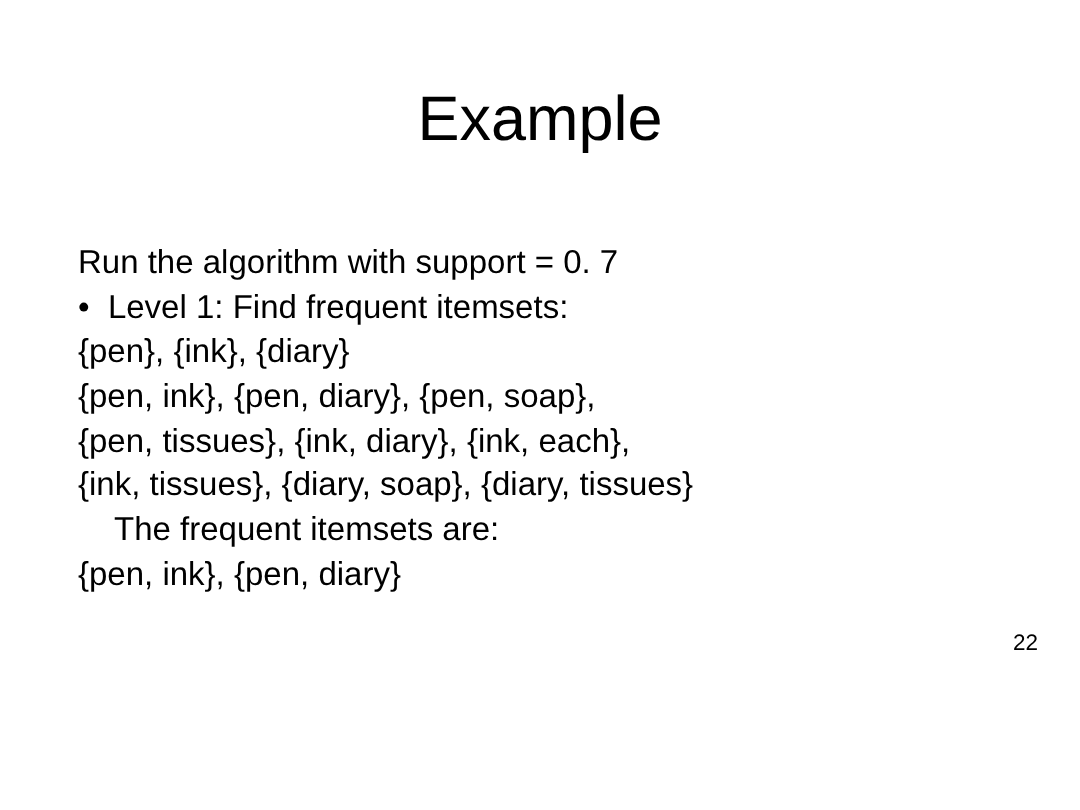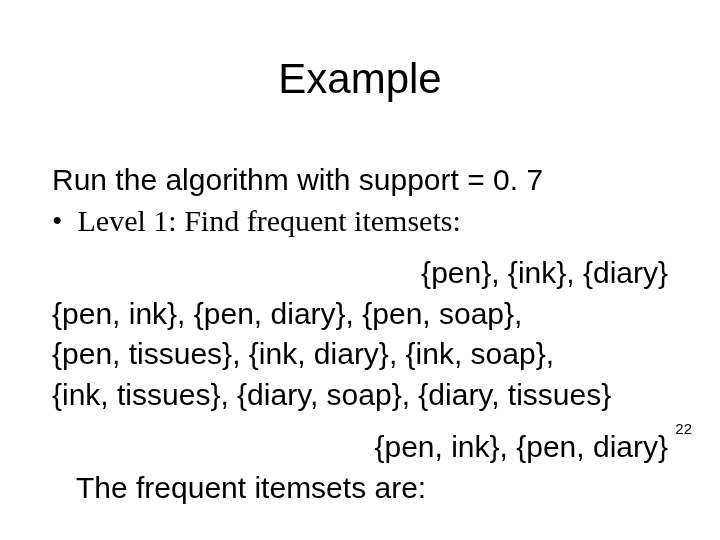--- a/index.html
+++ b/index.html
@@ -26,42 +26,40 @@
     width: 100%;
     text-align: center;
     font-size: 42px;
     font-weight: 400;
   }
   .body {
     position: absolute;
     top: 160px;
     left: 52px;
     right: 52px;
-    font-size: 30px;
+    font-size: 22px;
     line-height: 1.35;
   }
   .line {
     margin: 0;
     white-space: pre;
   }
   .bullet {
     margin: 0;
     padding-left: 24px;
     text-indent: 0;
     white-space: pre;
-    font-family: Liberation Serif, serif;
   }
   .bullet::before {
     content: "•  ";
     margin-left: -24px;
   }
   .centered {
-    text-align: right;
+    text-align: left;
     white-space: normal;
-    margin-top: 12px;
   }
   .indent1 {
     padding-left: 24px;
   }
   .pagenum {
     position: absolute;
     bottom: 7px;
     right: 28px;
     font-size: 15px;
   }
@@ -71,21 +69,21 @@
 
 <div class="slide">
 
   <div class="title">Example</div>
 
   <div class="body">
     <p class="line">Run the algorithm with support = 0. 7</p>
     <p class="bullet">Level 1: Find frequent itemsets:</p>
     <p class="line centered">{pen}, {ink}, {diary}</p>
     <p class="line">{pen, ink}, {pen, diary}, {pen, soap},</p>
-    <p class="line">{pen, tissues}, {ink, diary}, {ink, soap},</p>
+    <p class="line">{pen, tissues}, {ink, diary}, {ink, each},</p>
     <p class="line">{ink, tissues}, {diary, soap}, {diary, tissues}</p>
+    <p class="line indent1">The frequent itemsets are:</p>
     <p class="line centered">{pen, ink}, {pen, diary}</p>
-    <p class="line indent1">The frequent itemsets are:</p>
   </div>
 
   <div class="pagenum">22</div>
 
 </div>
 
 </body></html>

